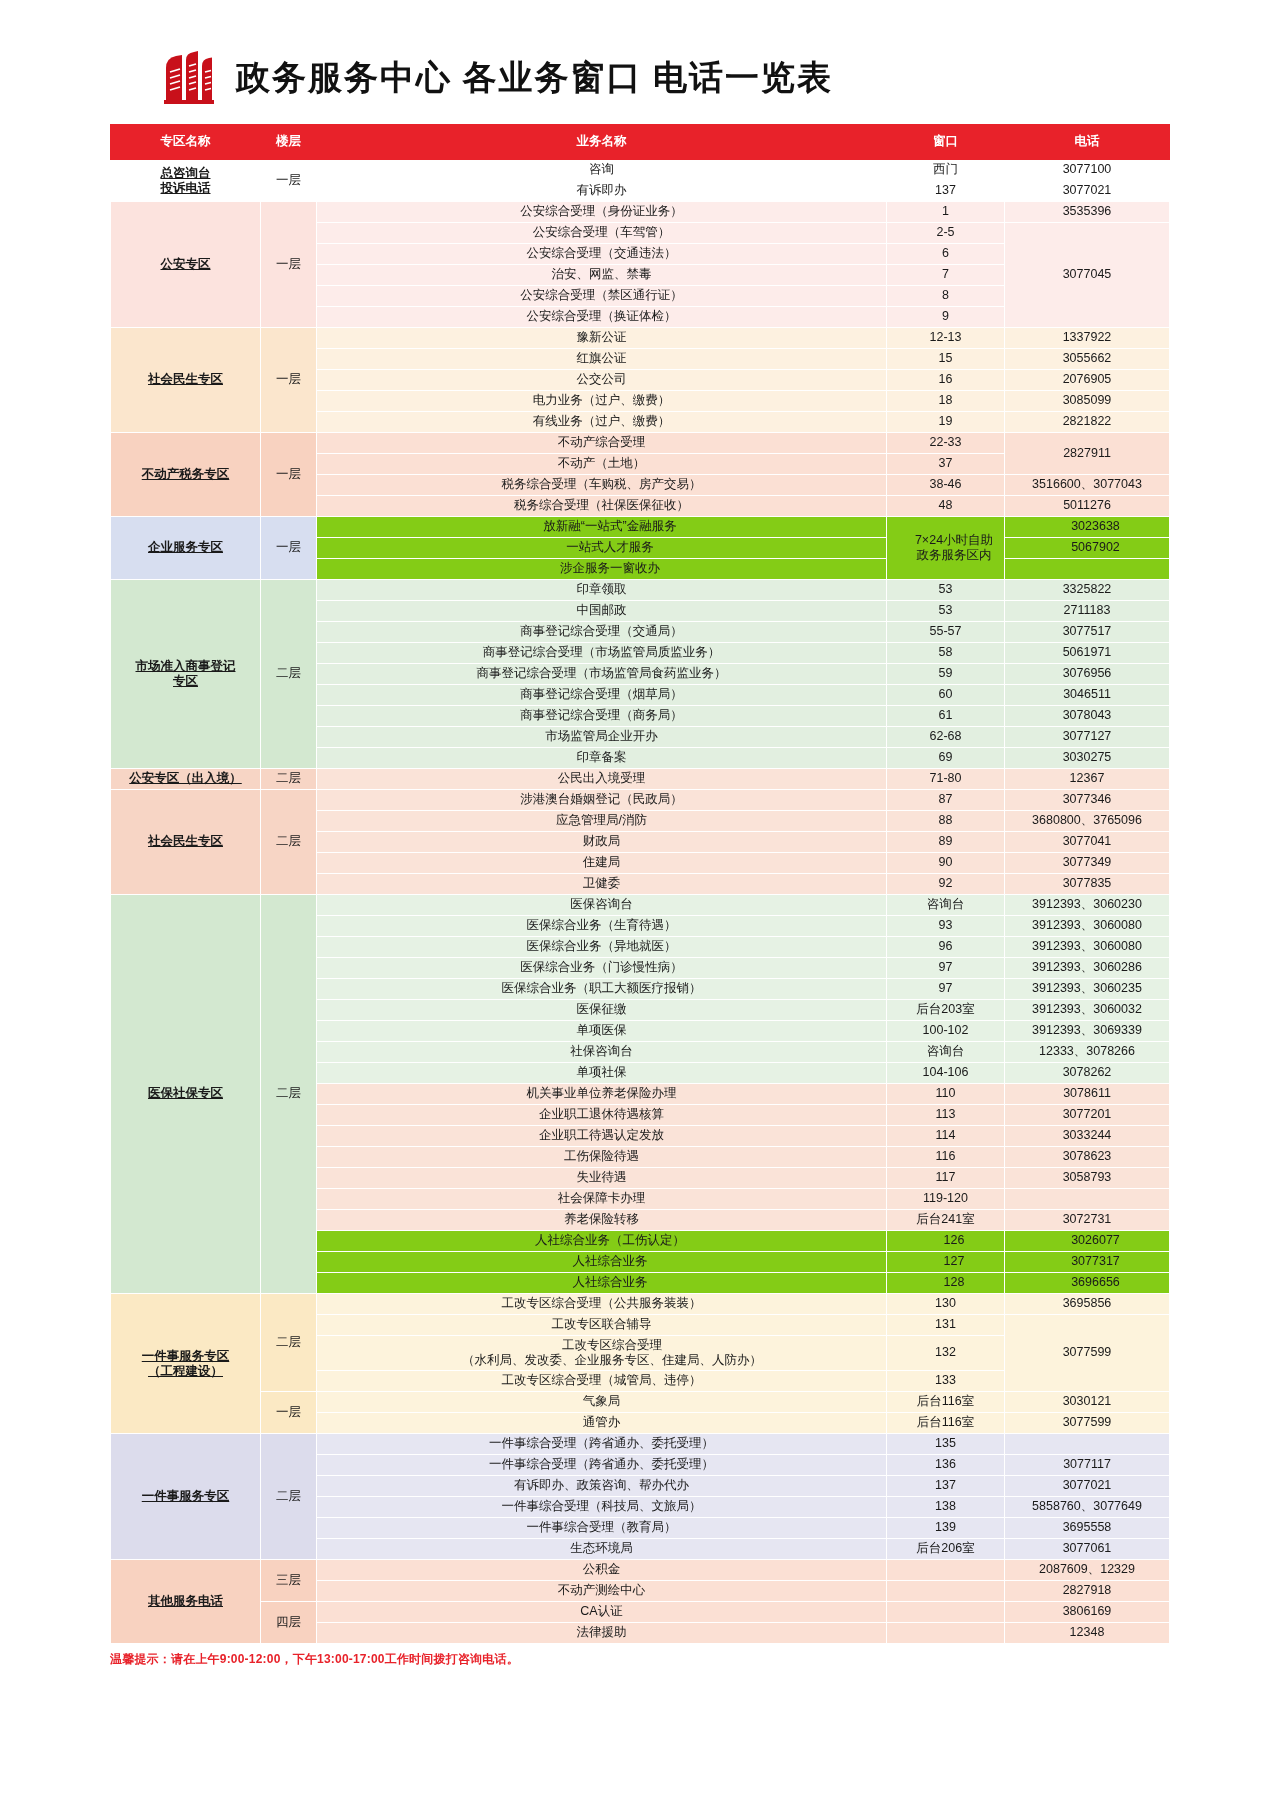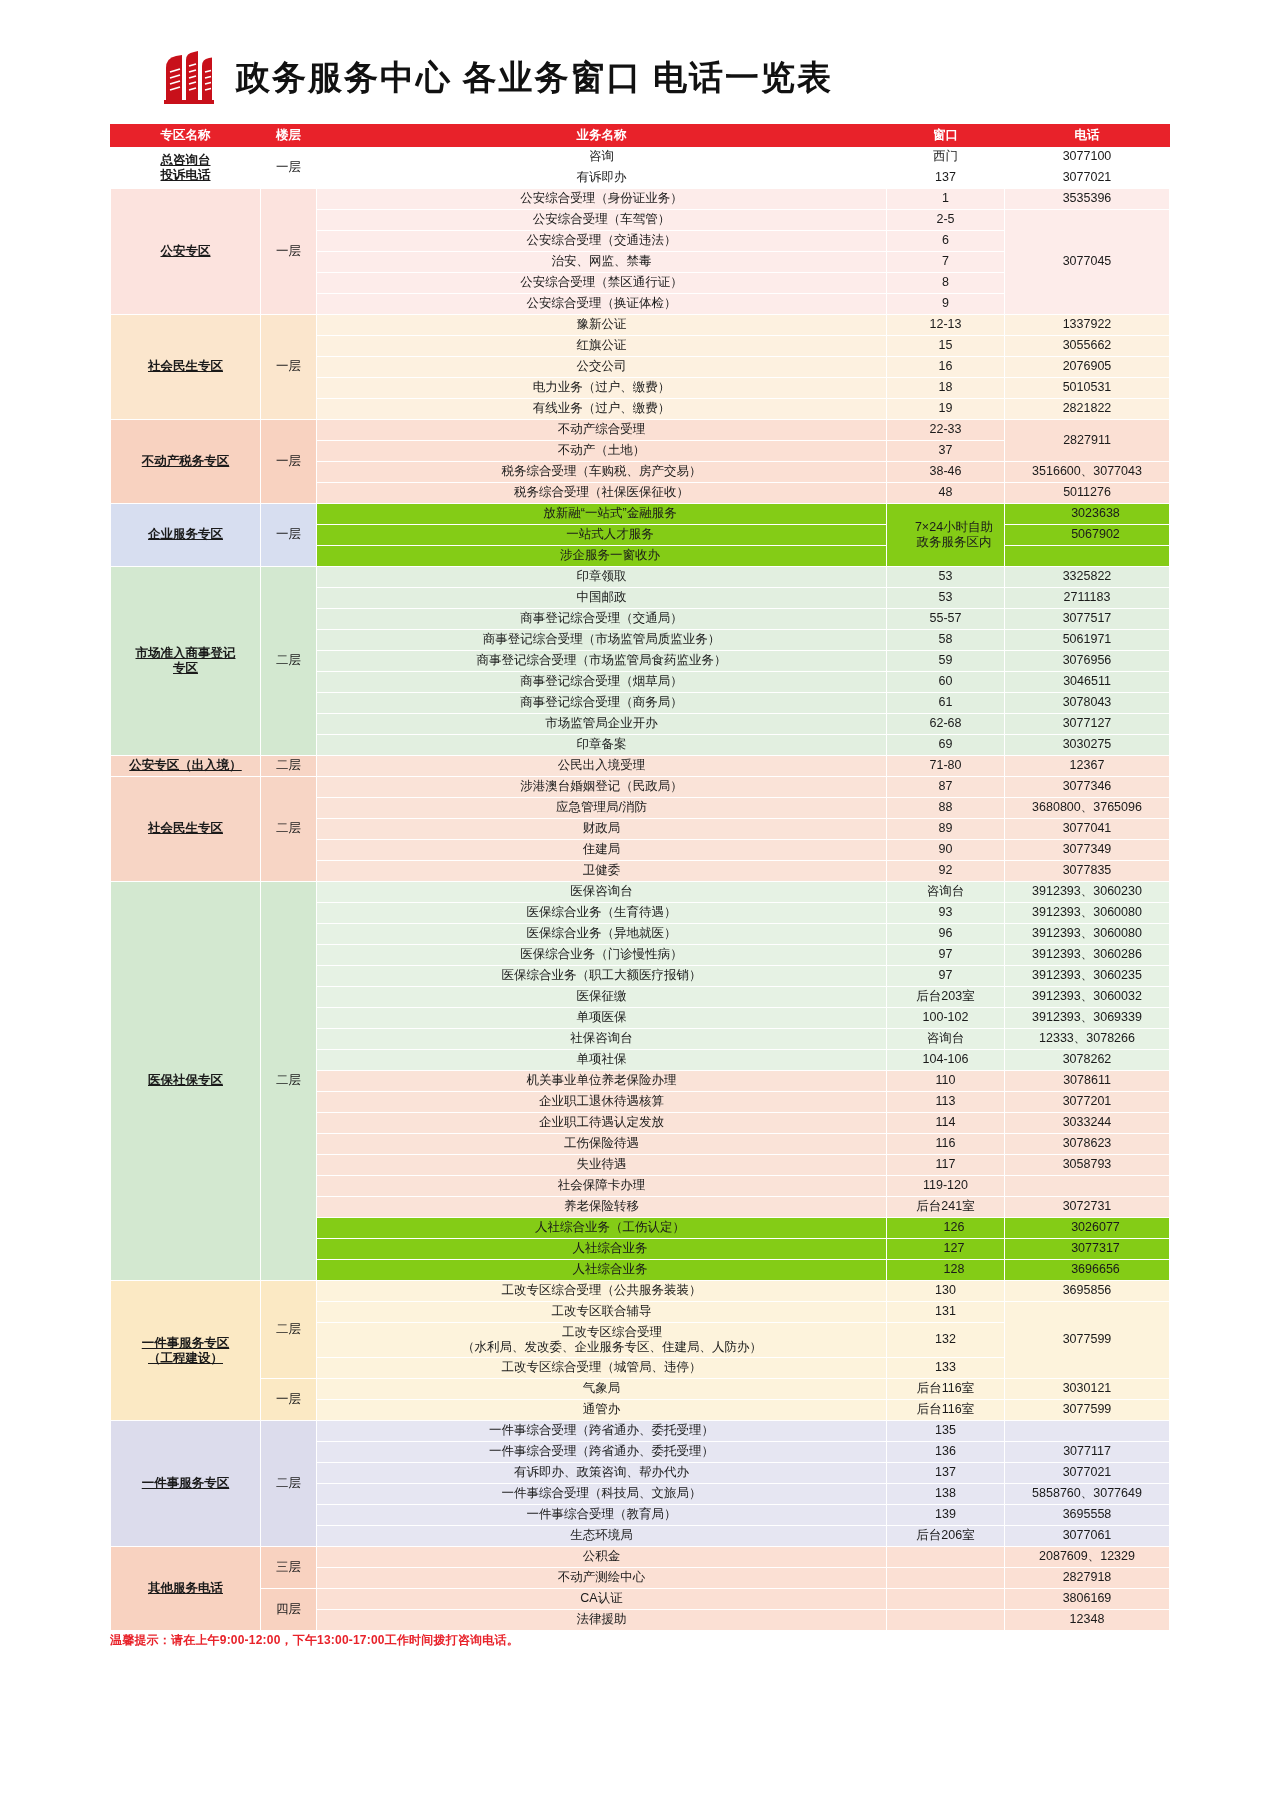--- a/index.html
+++ b/index.html
@@ -51,21 +51,21 @@
     padding:2px 3px;
     line-height:1.25;
     height:21px;
     box-sizing:border-box;
   }
   thead th{
     background:#e8222a;
     color:#ffffff;
     font-weight:bold;
     font-size:12.5px;
-    height:22px;
+    height:35px;
     border:1px solid #e8222a;
   }
   .c-zone{width:150px;}
   .c-floor{width:56px;}
   .c-biz{width:auto;}
   .c-win{width:118px;}
   .c-tel{width:165px;}
 
   
   .z-red      {background:#fdecea;}
@@ -82,21 +82,21 @@
   .z-peach    {background:#fae3d8;}
   .z-peach-b  {background:#f7d5c5;}
   .z-yellow   {background:#fdf3dc;}
   .z-yellow-b {background:#fbe9c4;}
   .z-lav      {background:#e6e6f2;}
   .z-lav-b    {background:#dcdcec;}
   .z-plain    {background:#ffffff;}
 
   .bold{font-weight:bold;text-decoration:underline;}
   .note{
-    margin-top:1px;
+    margin-top:7px;
     font-size:12px;
     color:#e8222a;
     font-weight:bold;
     letter-spacing:.2px;
   }
   .two-line{line-height:1.2;}
 </style>
 </head>
 <body>
 
@@ -194,21 +194,21 @@
         <td class="z-orange">3055662</td>
       </tr>
       <tr>
         <td class="z-orange">公交公司</td>
         <td class="z-orange">16</td>
         <td class="z-orange">2076905</td>
       </tr>
       <tr>
         <td class="z-orange">电力业务（过户、缴费）</td>
         <td class="z-orange">18</td>
-        <td class="z-orange">5010531</td>
+        <td class="z-orange">3085099</td>
       </tr>
       <tr>
         <td class="z-orange">有线业务（过户、缴费）</td>
         <td class="z-orange">19</td>
         <td class="z-orange">2821822</td>
       </tr>
 
       <tr>
         <td class="z-salmon-b bold" rowspan="4">不动产税务专区</td>
         <td class="z-salmon-b" rowspan="4">一层</td>

